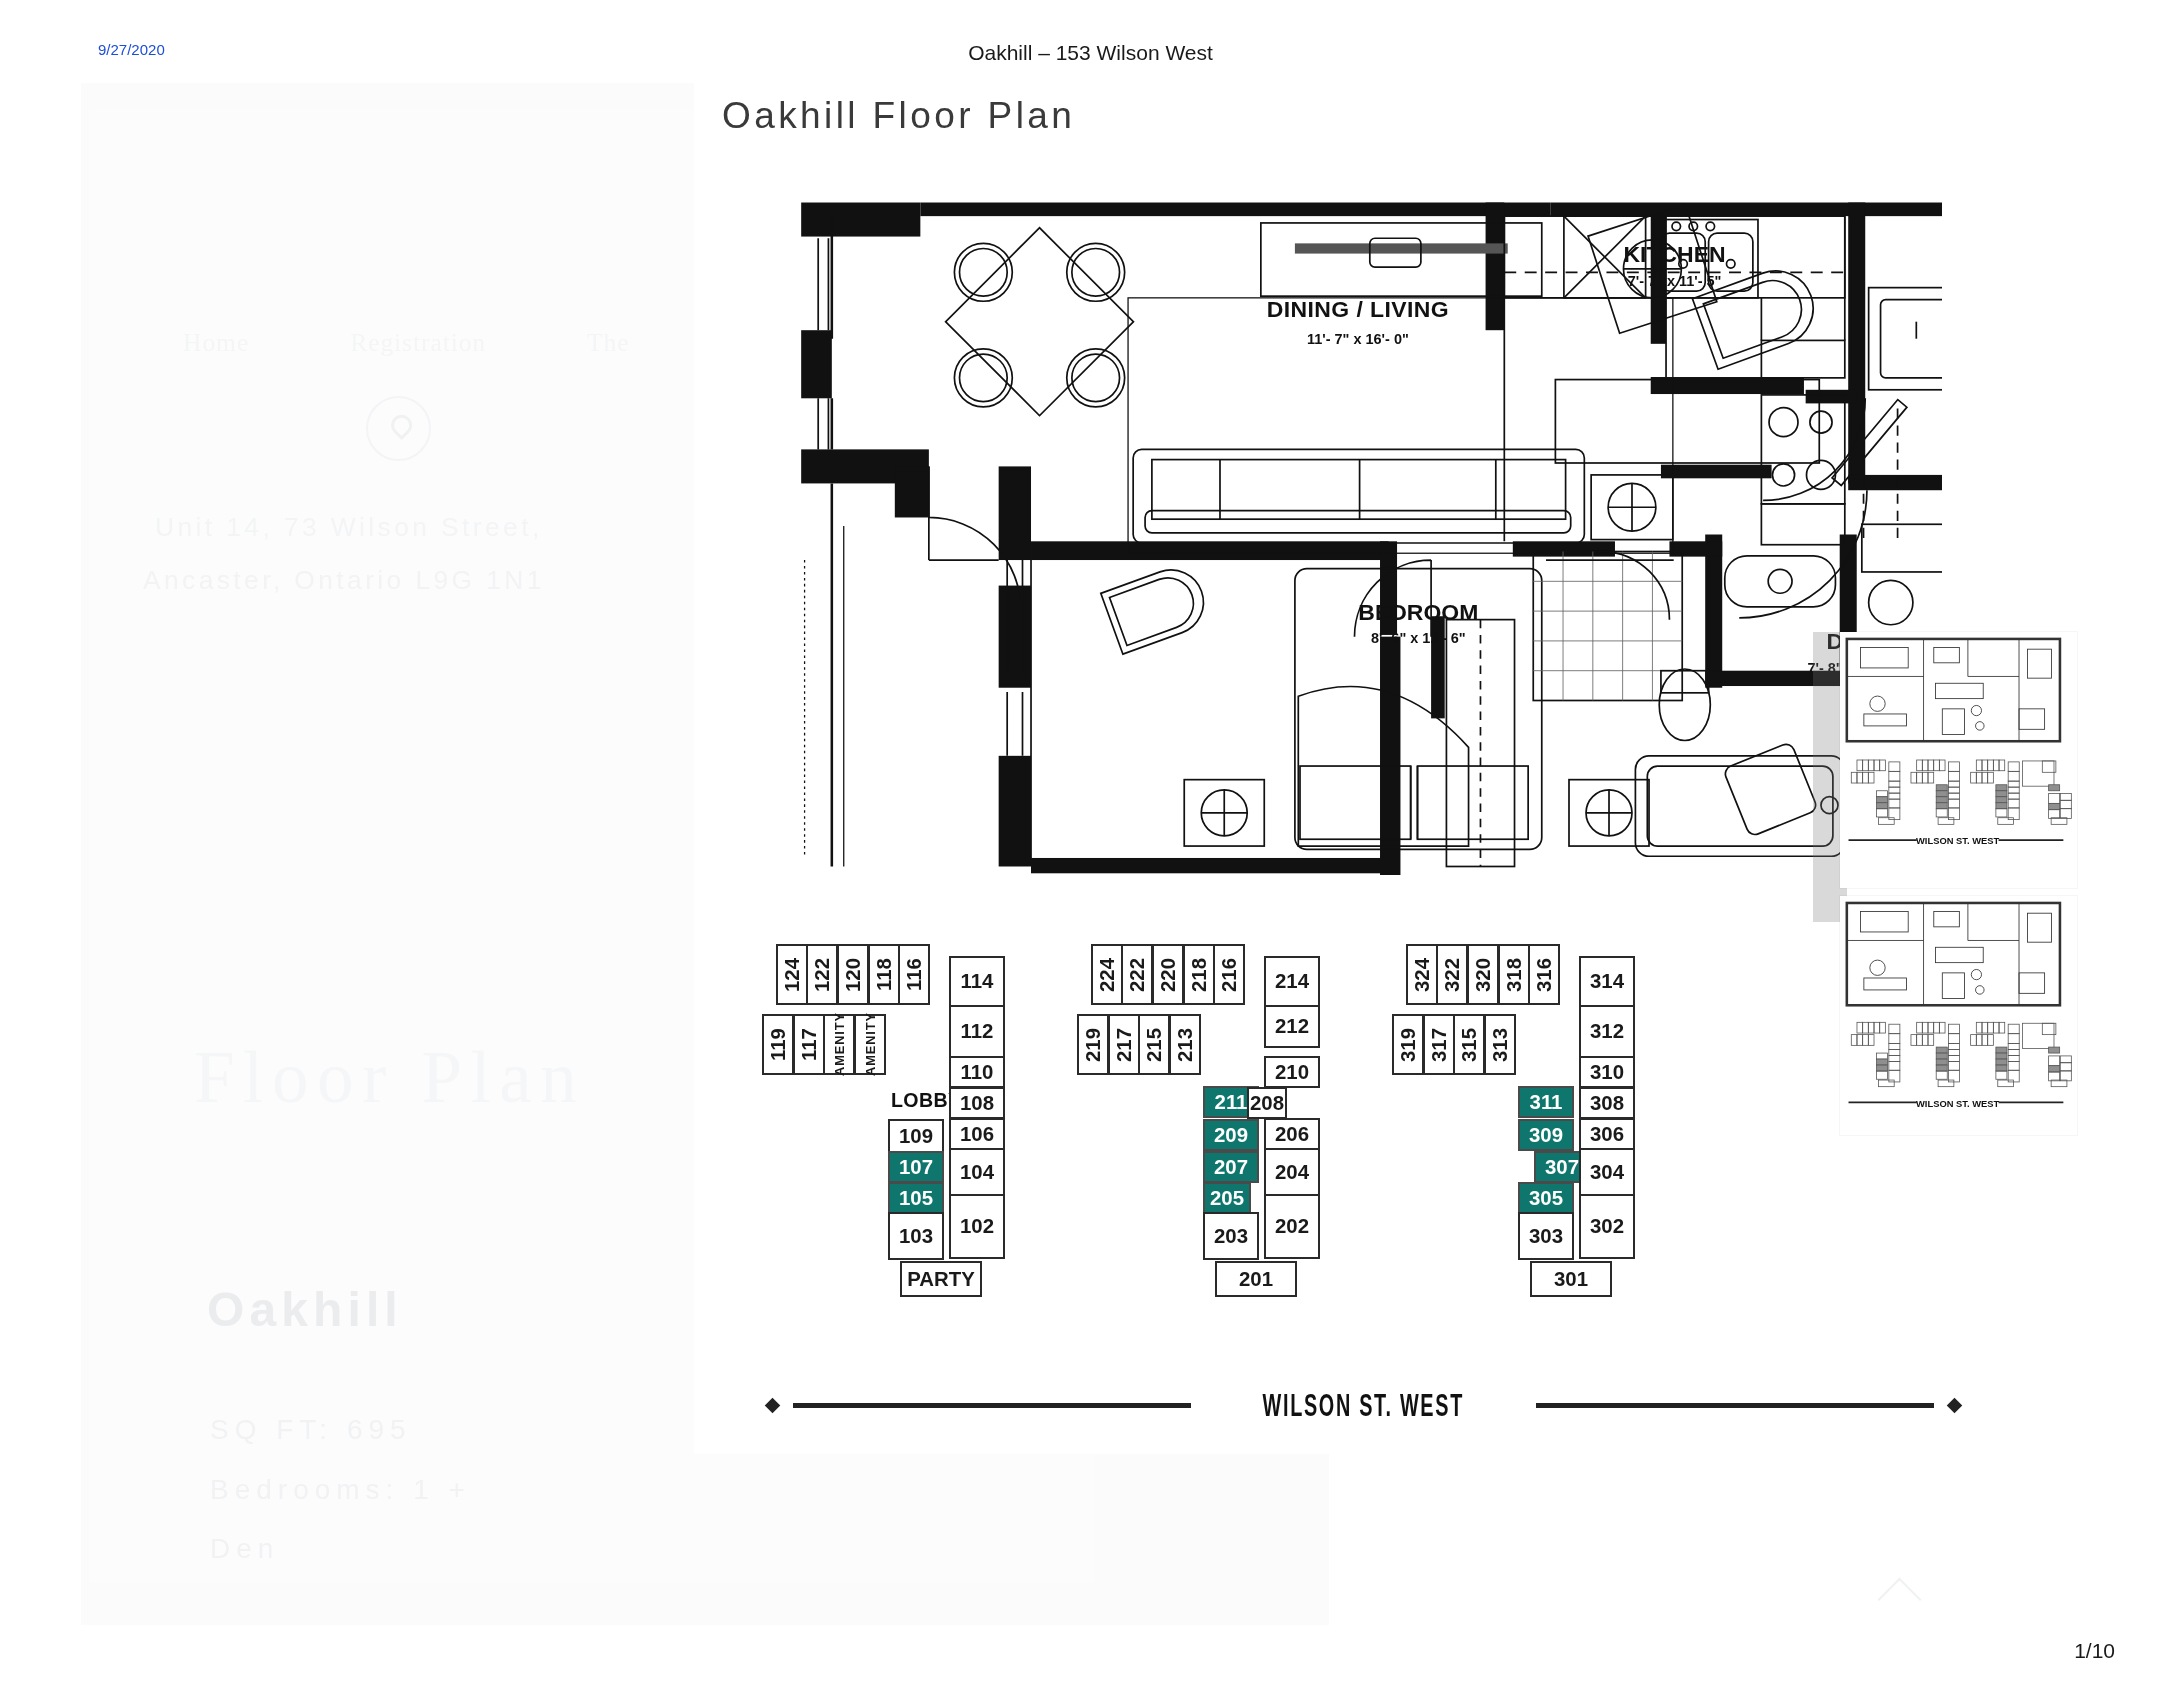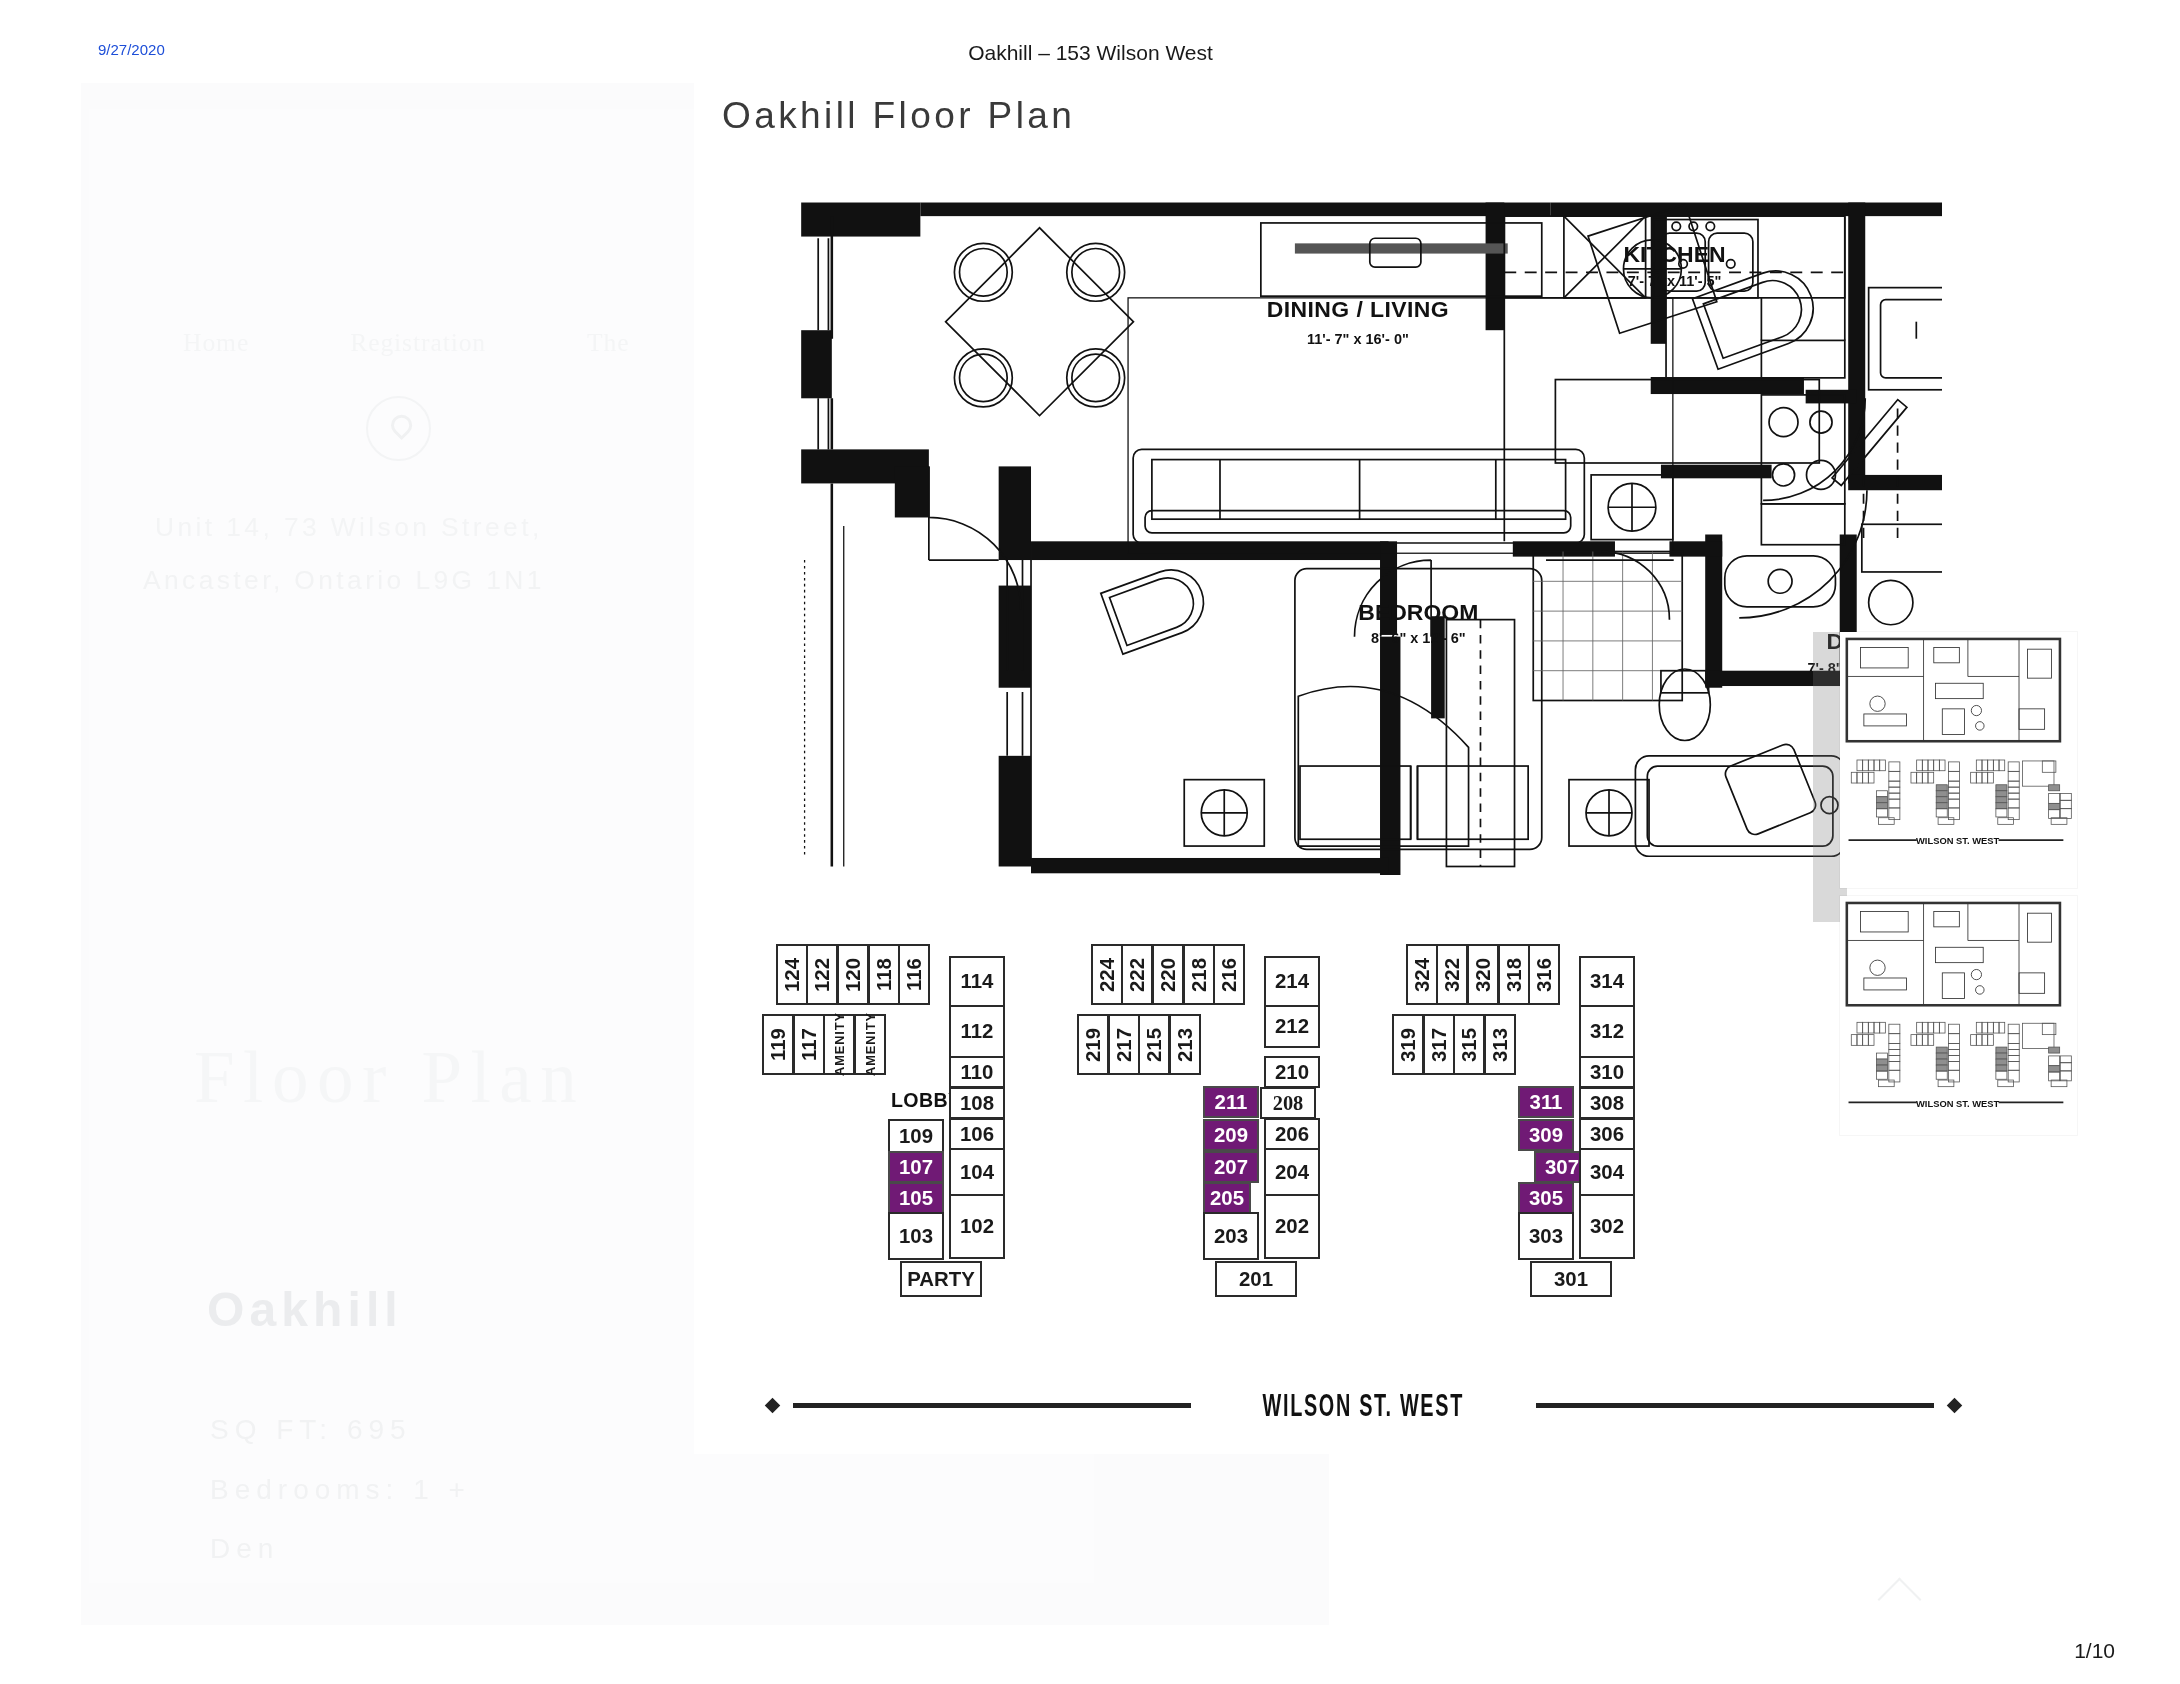--- a/index.html
+++ b/index.html
@@ -41,21 +41,21 @@
   
   .fp{position:absolute;left:784px;top:194px;width:1158px;height:681px;}
   .fp svg{display:block;}
 
   
   .site-map{position:absolute;left:762px;top:944px;width:1210px;height:434px;}
   .blk{position:absolute;}
   .cell{position:absolute;box-sizing:border-box;border:2.6px solid #2a2a2a;background:#fff;
         display:flex;align-items:center;justify-content:center;
         font-size:20.4px;font-weight:bold;color:#1a1a1a;letter-spacing:0px;}
-  .cell.sel{background:#701a75;color:#fff;border-color:#4a4a4a;}
+  .cell.sel{background:#0f766e;color:#fff;border-color:#4a4a4a;}
   .cell.rot{writing-mode:vertical-rl;transform:rotate(180deg);}
   .cell.rot.amen{font-size:12.8px;letter-spacing:0.9px;}
   .lbl{position:absolute;font-size:19.6px;font-weight:bold;color:#111;letter-spacing:0.4px;}
   .terr{position:absolute;box-sizing:border-box;border:2.6px solid #2a2a2a;background:#fff;}
   .terr-lbl{position:absolute;font-size:22px;font-weight:bold;color:#111;line-height:27px;letter-spacing:0.9px;}
 
   
   .street{position:absolute;left:767px;top:1380px;width:1193px;height:51px;
           display:flex;align-items:center;gap:15.3px;}
   .street .rule{flex:1;height:4.3px;background:#222;}
@@ -363,21 +363,21 @@
 
     <div class="cell sel" style="left:126px;top:142px;width:56px;height:32px;">211</div>
     <div class="cell sel" style="left:126px;top:175px;width:56px;height:32px;">209</div>
     <div class="cell sel" style="left:126px;top:207px;width:56px;height:32px;">207</div>
     <div class="cell sel" style="left:126px;top:238px;width:48px;height:32px;">205</div>
     <div class="cell" style="left:126px;top:268px;width:56px;height:48px;">203</div>
 
     <div class="cell" style="left:187px;top:12px;width:56px;height:51px;">214</div>
     <div class="cell" style="left:187px;top:61px;width:56px;height:43px;">212</div>
     <div class="cell" style="left:187px;top:112px;width:56px;height:32px;">210</div>
-    <div class="cell" style="left:183px;top:143px;width:56px;height:32px;font-family:Liberation Serif, serif;">208</div>
+    <div class="cell" style="left:170px;top:143px;width:40px;height:32px;">208</div>
     <div class="cell" style="left:187px;top:174px;width:56px;height:32px;">206</div>
     <div class="cell" style="left:187px;top:204px;width:56px;height:48px;">204</div>
     <div class="cell" style="left:187px;top:250px;width:56px;height:65px;">202</div>
 
     <div class="cell" style="left:138px;top:317px;width:82px;height:36px;">201</div>
   </div>
 
   <div class="blk" style="left:630px;top:0;width:281px;height:426px;">
     <div class="cell rot" style="left:13.6px;top:0;width:32px;height:61px;">324</div>
     <div class="cell rot" style="left:44px;top:0;width:32px;height:61px;">322</div>

